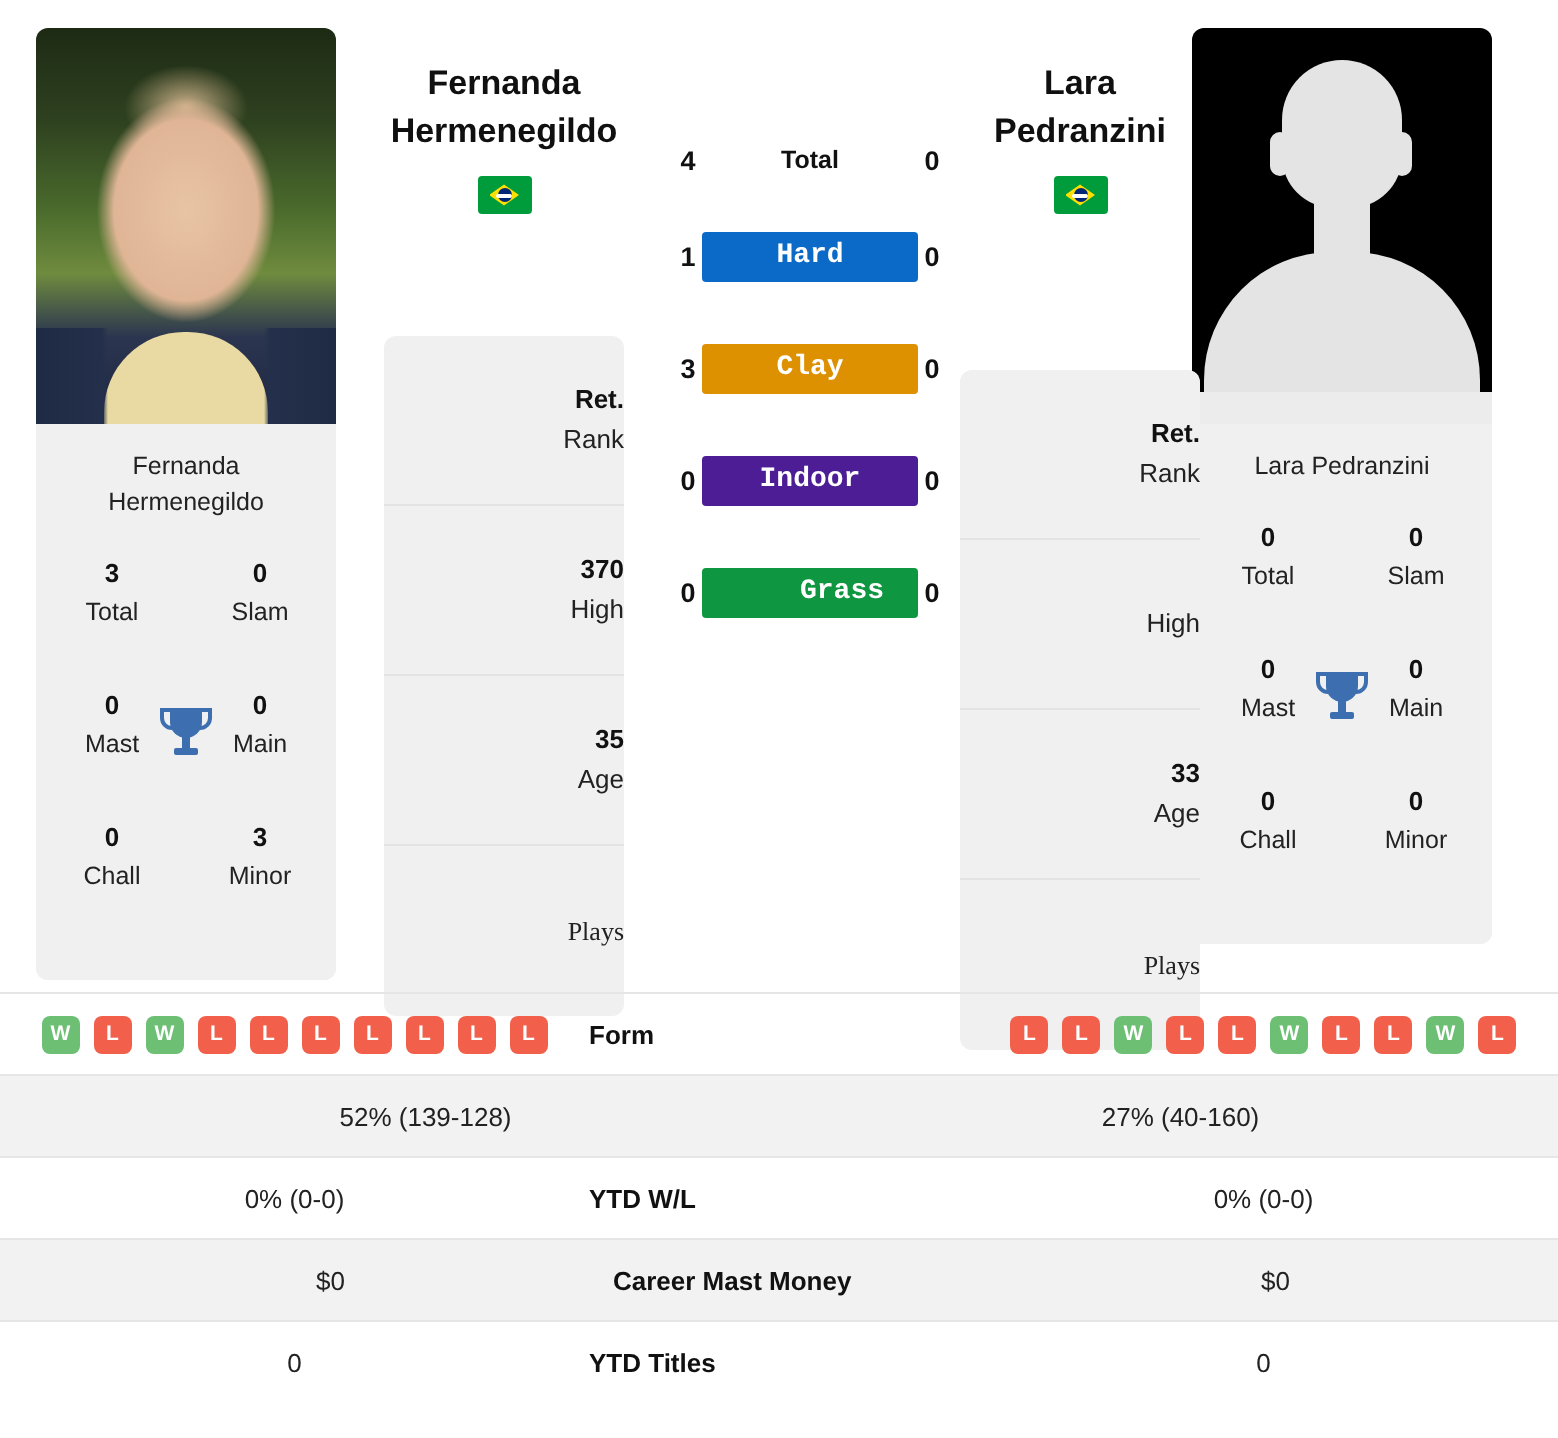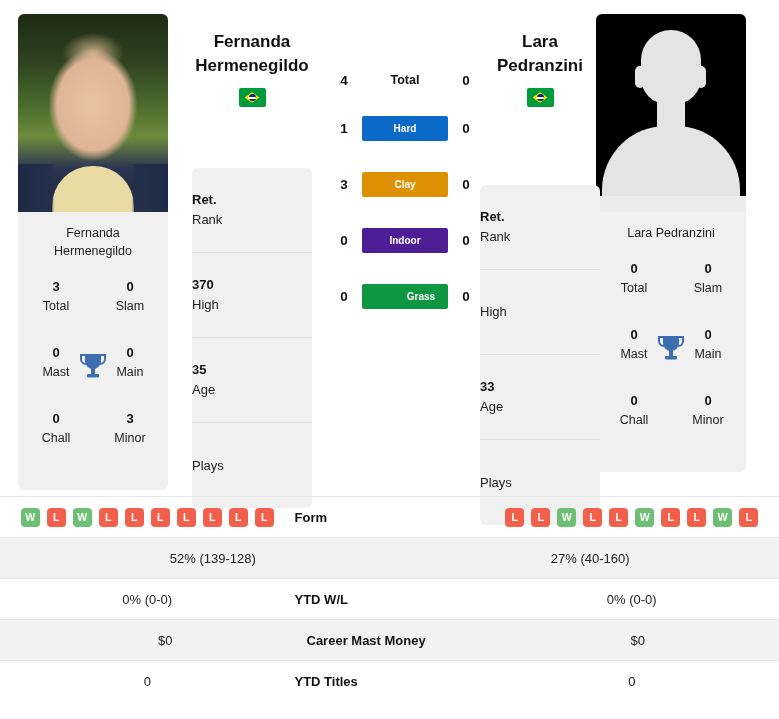--- a/index.html
+++ b/index.html
@@ -180,25 +180,25 @@
     background: #f0f0f0;
     border-radius: 6px;
     overflow: hidden;
   }
   .info-card.left  { left: 192px; top: 168px; }
   .info-card.right { left: 480px; top: 185px; }
   .info-row {
     height: 85px;
     display: flex;
     flex-direction: column;
-    align-items: flex-start;
+    align-items: flex-end;
     justify-content: center;
     border-bottom: 1px solid #e3e3e3;
   }
-  .info-row:last-child { border-bottom: none; }
+  .info-row:last-child { border-bottom: none; font-family: Liberation Serif, serif; }
   .info-val { font-size: 13px; font-weight: bold; color: #111; line-height: 20px; }
   .info-lab { font-size: 13px; color: #222; line-height: 20px; }
 
   
   .bars { position: absolute; left: 330px; top: 60px; width: 150px; }
   .bar-row {
     position: relative;
     height: 56px;
     display: flex;
     align-items: center;
@@ -209,29 +209,30 @@
     position: absolute;
     width: 24px;
     text-align: center;
     font-size: 13.5px;
     font-weight: bold;
     color: #111;
   }
   .bar-left  { left: 2px; }
   .bar-right { left: 124px; }
   .bar-chip {
-    width: 86px;
+    width: 108px;
     height: 25px;
     border-radius: 2px;
     display: flex;
     align-items: center;
     justify-content: center;
-    font-size: 10px;
+    font-size: 14px;
     font-weight: bold;
     color: #ffffff;
+    font-family: Liberation Mono, monospace;
   }
   .bar-plain {
     width: 88px;
     text-align: center;
     font-size: 12.5px;
     font-weight: bold;
     color: #111;
   }
 
   

